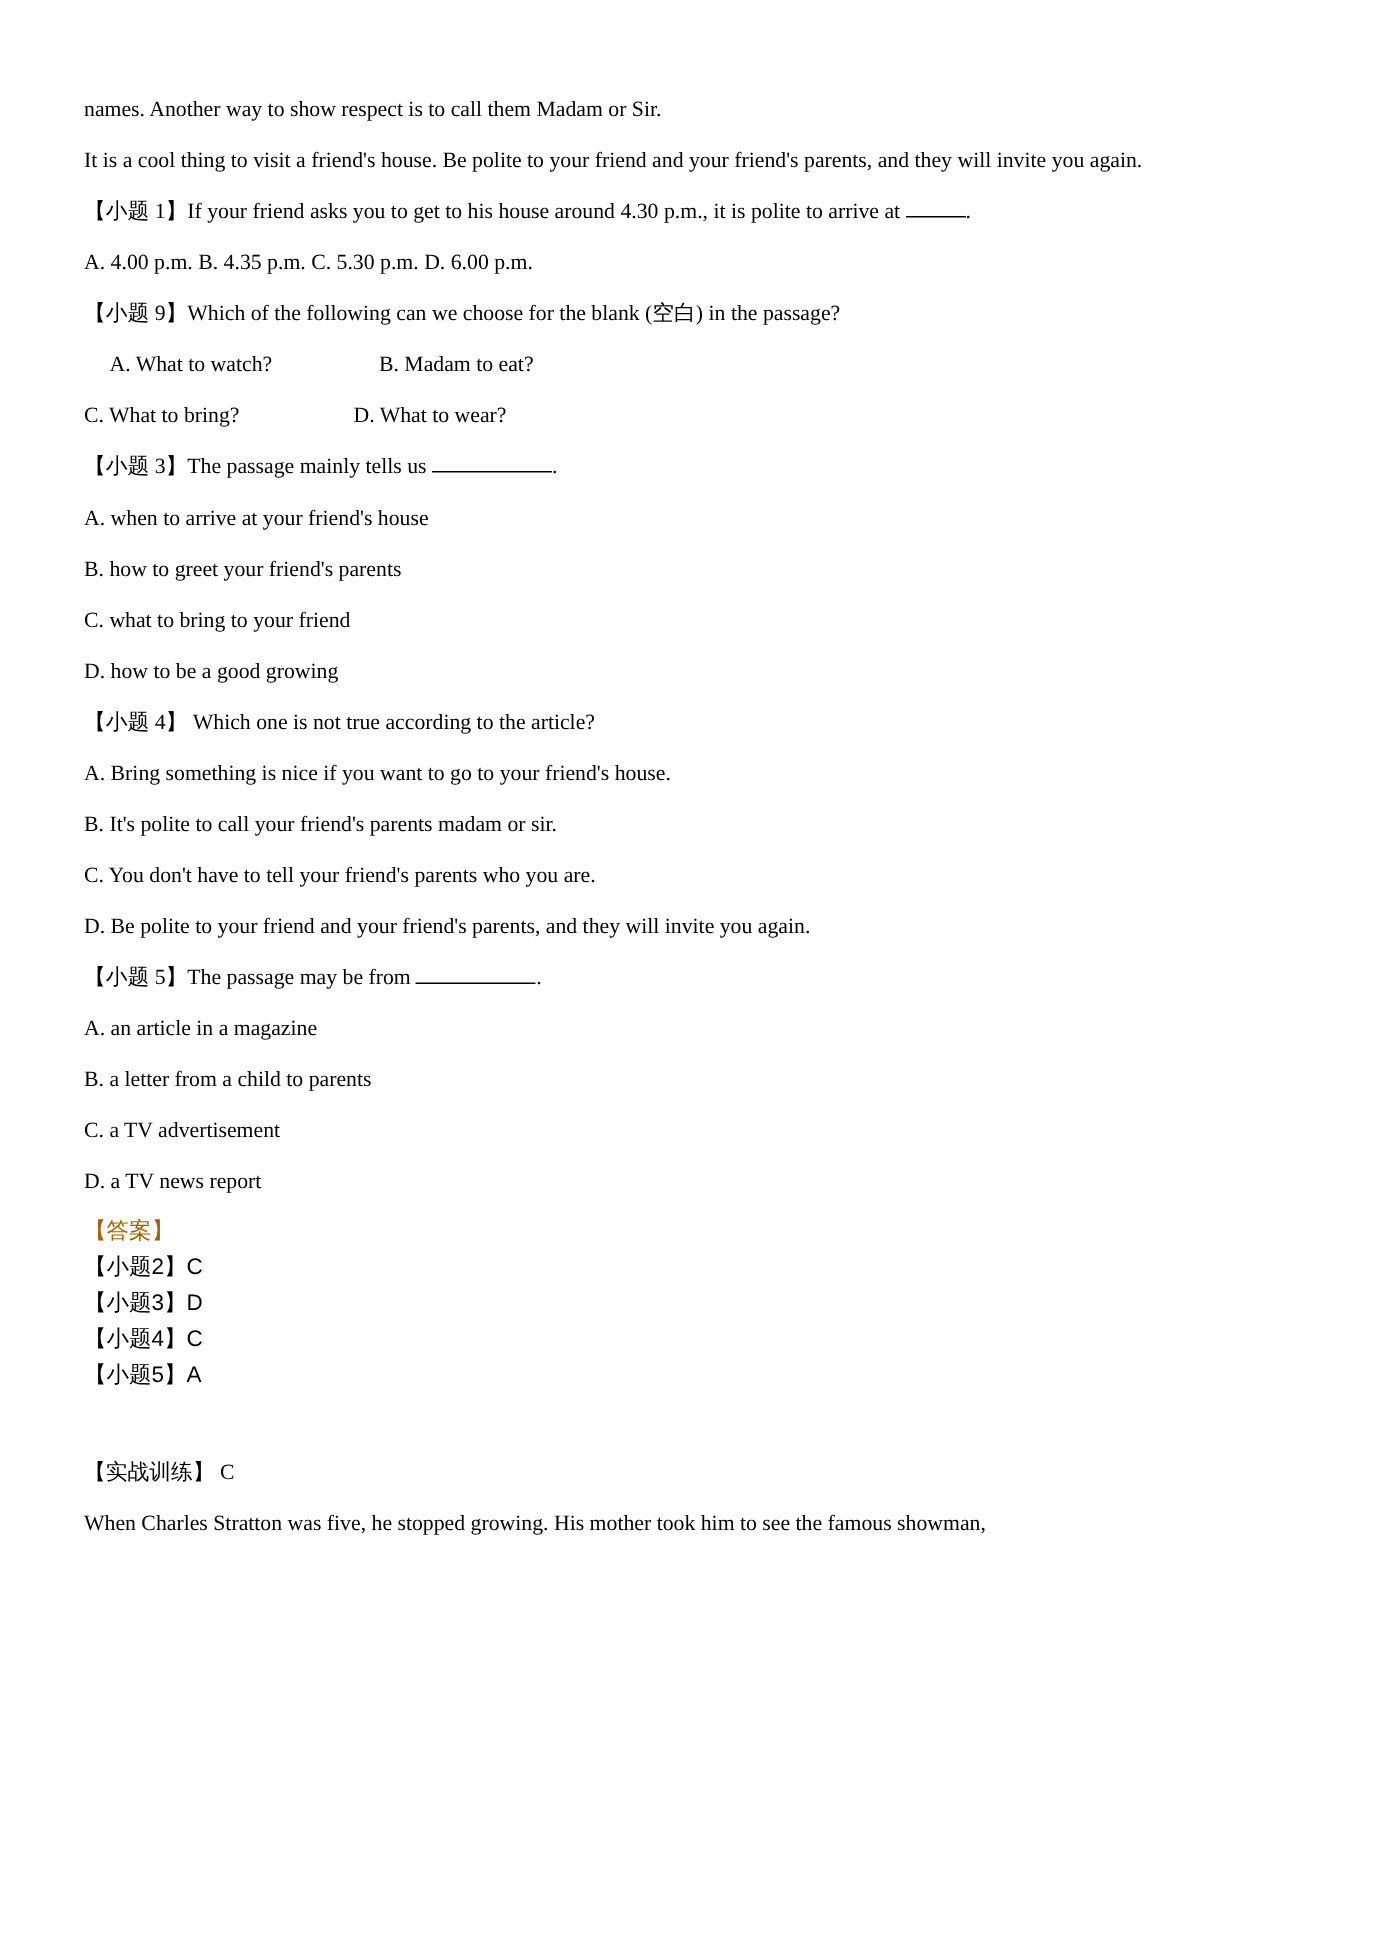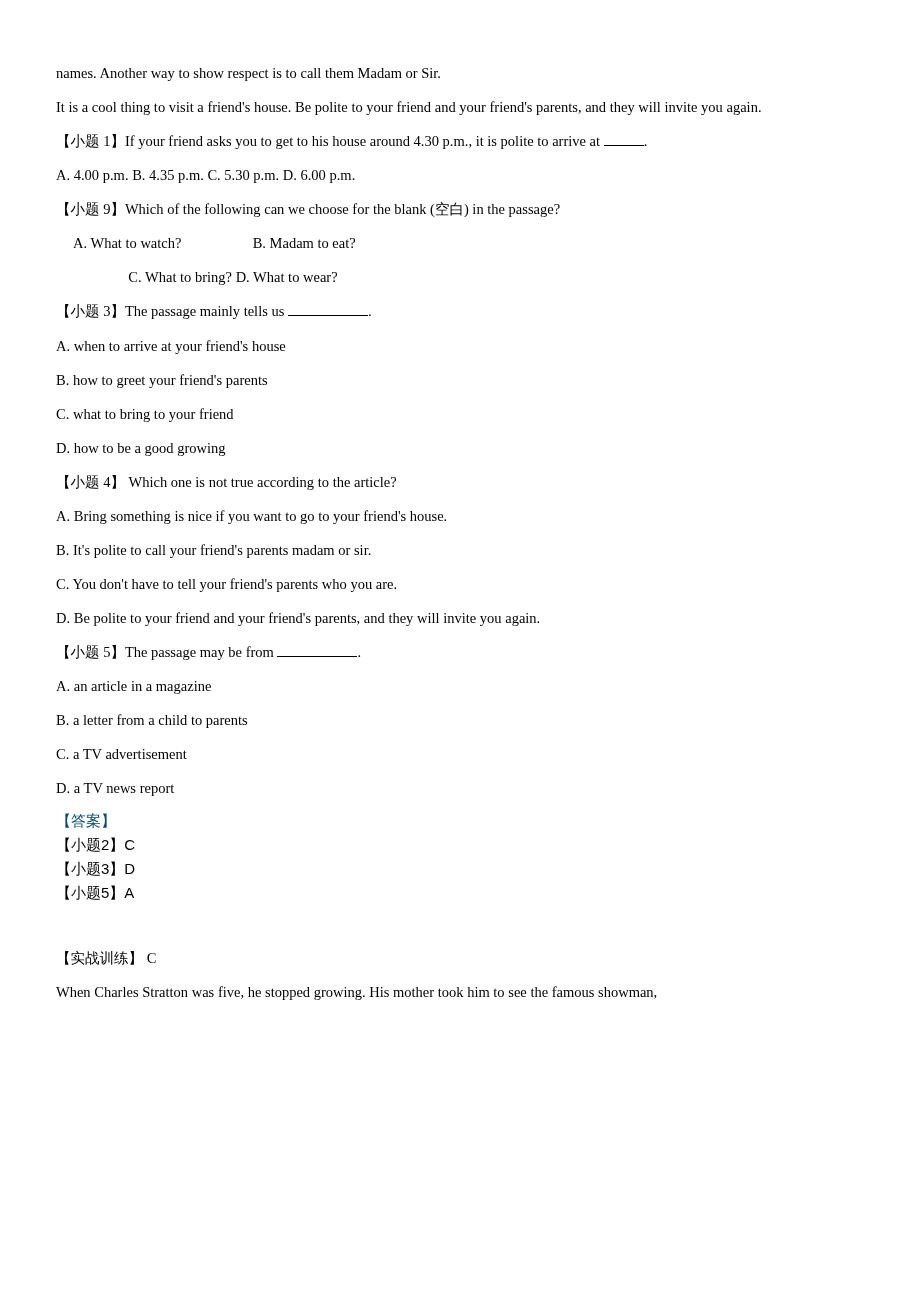--- a/index.html
+++ b/index.html
@@ -26,21 +26,21 @@
     width: 40px;
     height: 0.9em;
     vertical-align: baseline;
   }
   .answers {
     font-family: "SimSun", "宋体", "Microsoft YaHei", sans-serif;
     line-height: 1.6;
     font-size: 15px;
     margin-top: 4px;
   }
-  .answer-label { color: #0c4a6e; }
+  .answer-label { color: #a16207; }
   .answer-keys { color: #000; }
   .next-section {
     margin-top: 36px;
   }
   p { margin: 0; }
   .options-row span { display:inline-block; }
 </style>
 </head>
 <body>
 
@@ -51,21 +51,21 @@
   <span>【小题 1】If your friend asks you to get to his house around 4.30 p.m., it is polite to arrive at </span><span class="blank-short"></span><span>.</span>
 </p>
 <p>A. 4.00 p.m. B. 4.35 p.m.    C. 5.30 p.m.    D. 6.00 p.m.</p>
 
 <p>【小题 9】Which of the following can we choose for the blank (空白) in the passage?</p>
 <p class="options-row">
   <span style="width:176px;margin-left:17px;">A. What to watch?</span>
   <span>B. Madam to eat?</span>
 </p>
 <p class="options-row">
-  <span style="width:176px;text-align:right;">C. What to bring?</span>
+  <span style="width:176px;">C. What to bring?</span>
   <span>D. What to wear?</span>
 </p>
 
 <p>
   <span>【小题 3】The passage mainly tells us </span><span class="blank"></span><span>.</span>
 </p>
 <p>A. when to arrive at your friend's house</p>
 <p>B. how to greet your friend's parents</p>
 <p>C. what to bring to your friend</p>
 <p>D. how to be a good growing</p>
@@ -81,19 +81,20 @@
 </p>
 <p>A. an article in a magazine</p>
 <p>B. a letter from a child to parents</p>
 <p>C. a TV advertisement</p>
 <p>D. a TV news report</p>
 
 <div class="answers">
   <div class="answer-label">【答案】</div>
   <div class="answer-keys">【小题2】C</div>
   <div class="answer-keys">【小题3】D</div>
+  <div class="answer-keys">【小题4】C</div>
   <div class="answer-keys">【小题5】A</div>
 </div>
 
 <div class="next-section">
   <p>【实战训练】 C</p>
   <p> When Charles Stratton was five, he stopped growing. His mother took him to see the famous showman,</p>
 </div>
 
 </body></html>

